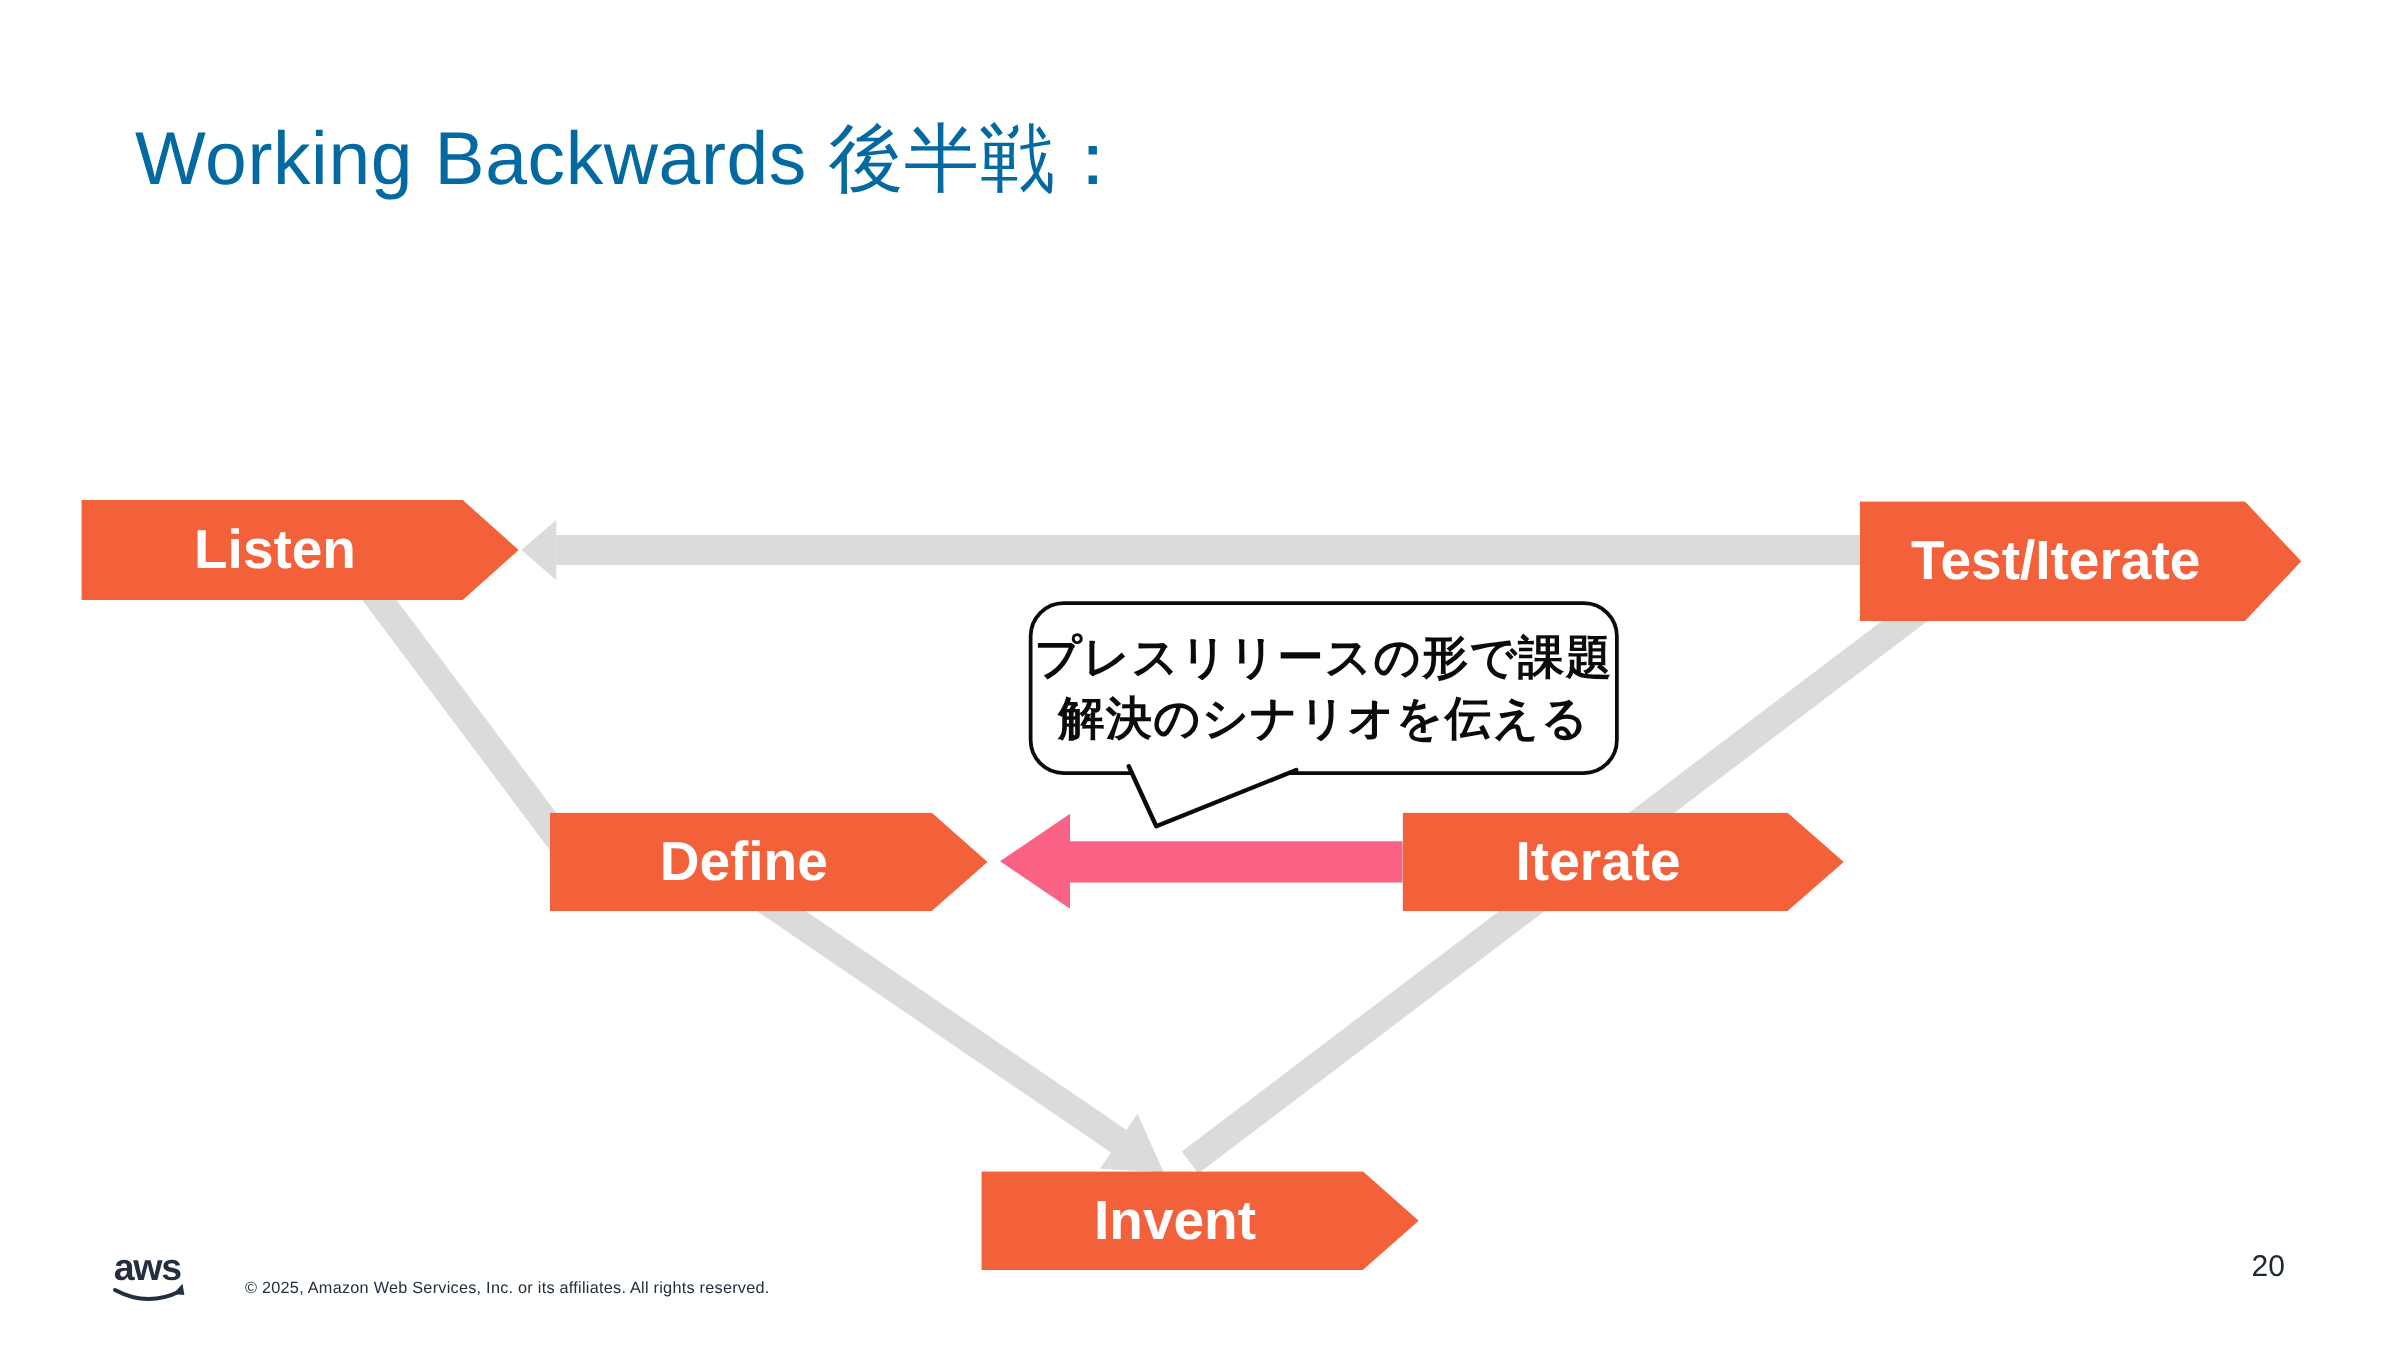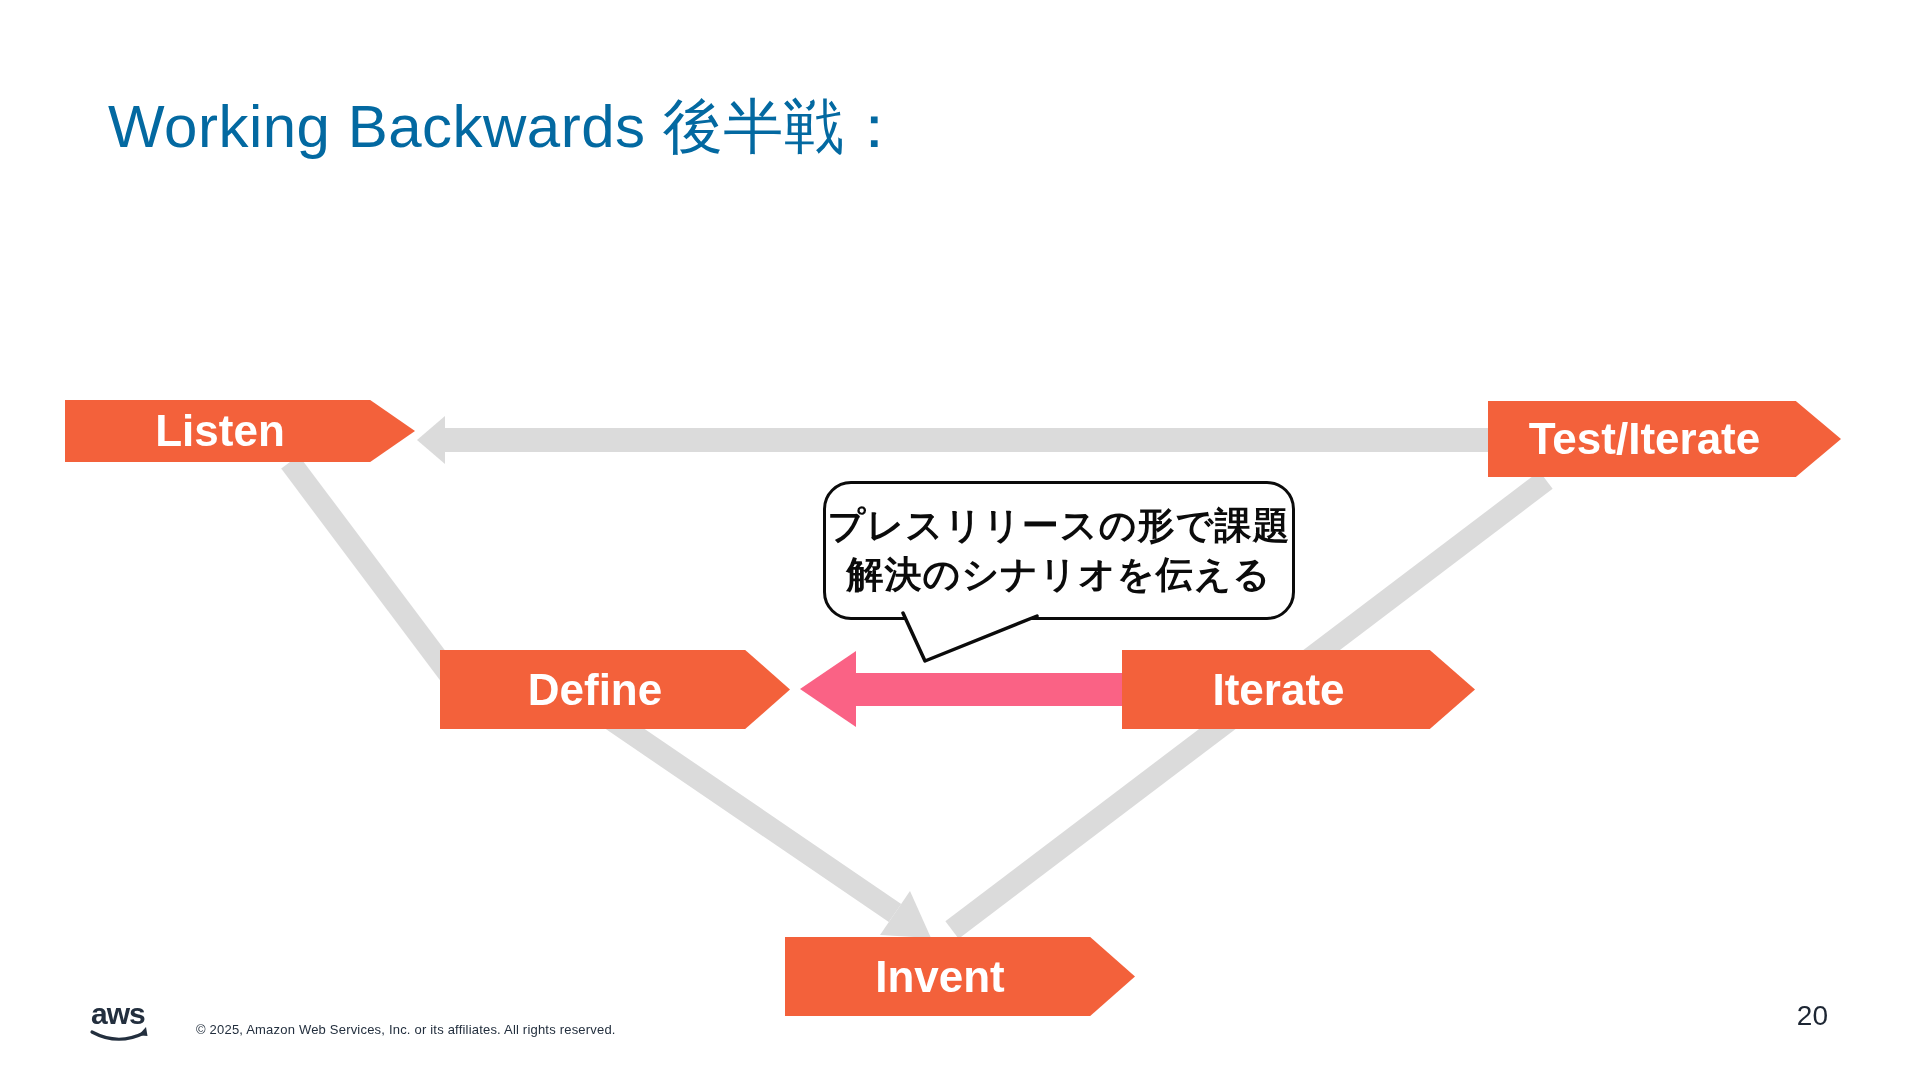--- a/index.html
+++ b/index.html
@@ -17,22 +17,22 @@
   .connector-svg{position:absolute;left:0;top:0;z-index:1;}
   
   .arrow-node{
     position:absolute;z-index:2;
     background:#F3613B;
     clip-path:polygon(0 0,87.2% 0,100% 50%,87.2% 100%,0 100%);
     display:flex;align-items:center;justify-content:center;
     color:#ffffff;font-weight:bold;font-size:44px;
     padding-right:40px;box-sizing:border-box;
   }
-  .node-listen      {left:65px;  top:400px; width:350px; height:62px;justify-content:center;}
-  .node-test-iterate{left:1488px;top:401px; width:353px; height:76px;justify-content:center;}
+  .node-listen      {left:65px;  top:400px; width:350px; height:80px;justify-content:center;}
+  .node-test-iterate{left:1488px;top:401px; width:353px; height:96px;justify-content:center;}
   .node-define      {left:440px; top:650px; width:350px; height:79px;}
   .node-refine      {left:1122px;top:650px; width:353px; height:79px;}
   .node-invent      {left:785px; top:937px; width:350px; height:79px;justify-content:center;}
   
   .pink-svg{position:absolute;left:0;top:0;z-index:2;}
   
   .callout{
     position:absolute;z-index:3;
     left:823px;top:481px;width:472px;height:139px;
     background:#ffffff;border:3.5px solid #0b0b0b;border-radius:28px;
@@ -43,21 +43,21 @@
   }
   .callout-tail{position:absolute;left:885px;top:595px;z-index:4;}
   
   .aws-logo{position:absolute;left:88px;top:996px;z-index:2;}
   .copyright{
     position:absolute;left:196px;top:1022px;z-index:2;
     font-size:13px;color:#232F3E;letter-spacing:0.2px;
   }
   .page-number{
     position:absolute;right:92px;top:1000px;z-index:2;
-    font-size:28px;color:#1D2633;
+    font-size:24px;color:#1D2633;
   }
 </style>
 </head>
 <body>
 
 <div class="slide">
 
   <div class="title">
     <div>Working Backwards 後半戦：</div>
   </div>

